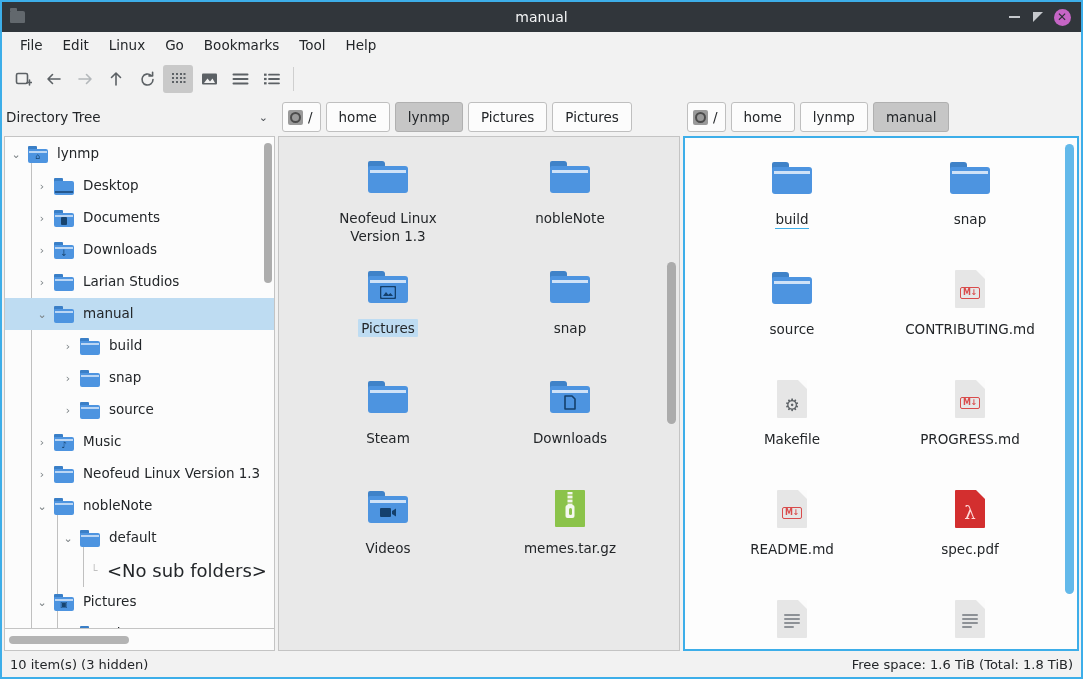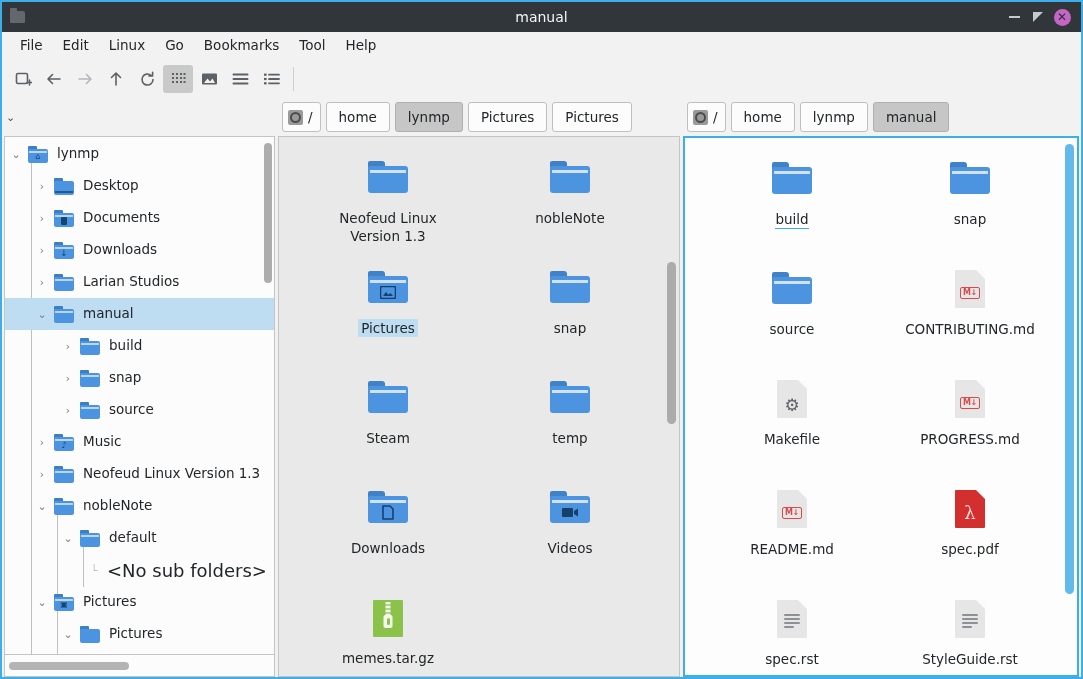--- a/index.html
+++ b/index.html
@@ -521,20 +521,21 @@
           <g stroke="#5c6165" stroke-width="1.8" stroke-linecap="round">
             <path d="M6 2.7h10M6 7h10M6 11.3h10"></path>
           </g>
         </svg>
     </div>
     <div class="tb-sep"></div>
   </div>
 
   <div class="pathrow">
     <div class="dirtree-head">
+      <span class="lbl">Directory Tree</span>
       <span class="chev">⌄</span>
     </div>
 
     <div class="crumbbar left">
       <div class="crumb root">
         <span class="disk-ico"></span>
         <span>/</span>
       </div>
       <div class="crumb">home</div>
       <div class="crumb current">lynmp</div>
@@ -804,30 +805,20 @@
             <span class="icon-wrap">
                 <span class="bigfolder">
                   <i class="bf-tab"></i>
                   <i class="bf-body"></i>
                   <i class="bf-stripe"></i>
                 </span>
               </span>
             <span class="cname">Steam</span>
           </div>
 
-          <div class="cell">
-            <span class="icon-wrap">
-                <span class="bigfolder">
-                  <i class="bf-tab"></i>
-                  <i class="bf-body"></i>
-                  <i class="bf-stripe"></i>
-                </span>
-              </span>
-            <span class="cname">temp</span>
-          </div>
 
           <div class="cell">
             <span class="icon-wrap">
                 <span class="bigfolder">
                   <i class="bf-tab"></i>
                   <i class="bf-body"></i>
                   <i class="bf-stripe"></i>
                   <i class="bf-emb">
                     <svg width="12" height="15" viewBox="0 0 12 15">
                       <path d="M1 1h7l3 3v10H1z" fill="none" stroke="#14406c" stroke-width="1.6" stroke-linejoin="round"></path>
@@ -992,14 +983,18 @@
             <span class="cname">StyleGuide.rst</span>
           </div>
 
         </div>
         <div class="pane-vscroll" style="top:6px; height:450px;"></div>
       </div>
     </div>
 
   </div>
 
+  <div class="statusbar">
+    <span>10 item(s) (3 hidden)</span>
+    <span>Free space: 1.6 TiB (Total: 1.8 TiB)</span>
+  </div>
 
 </div>
 
 </body></html>

